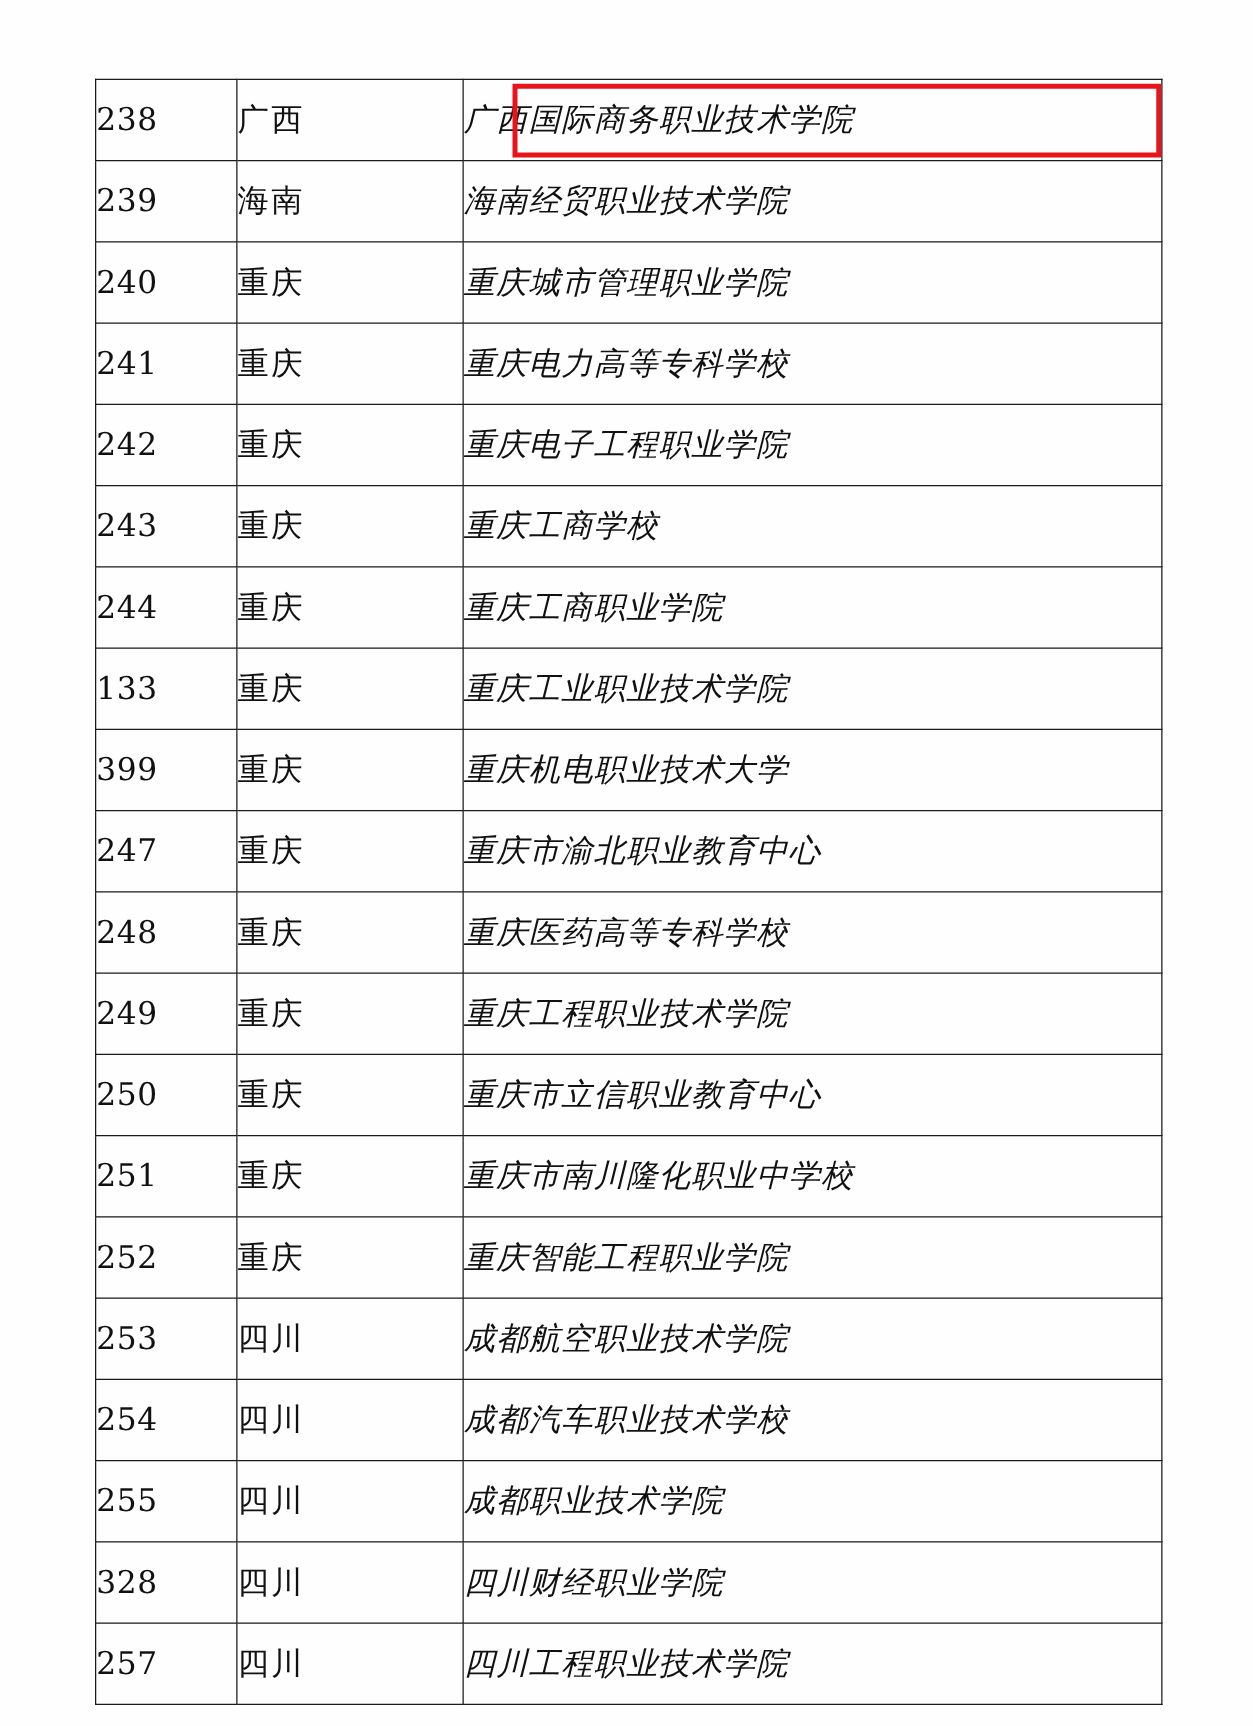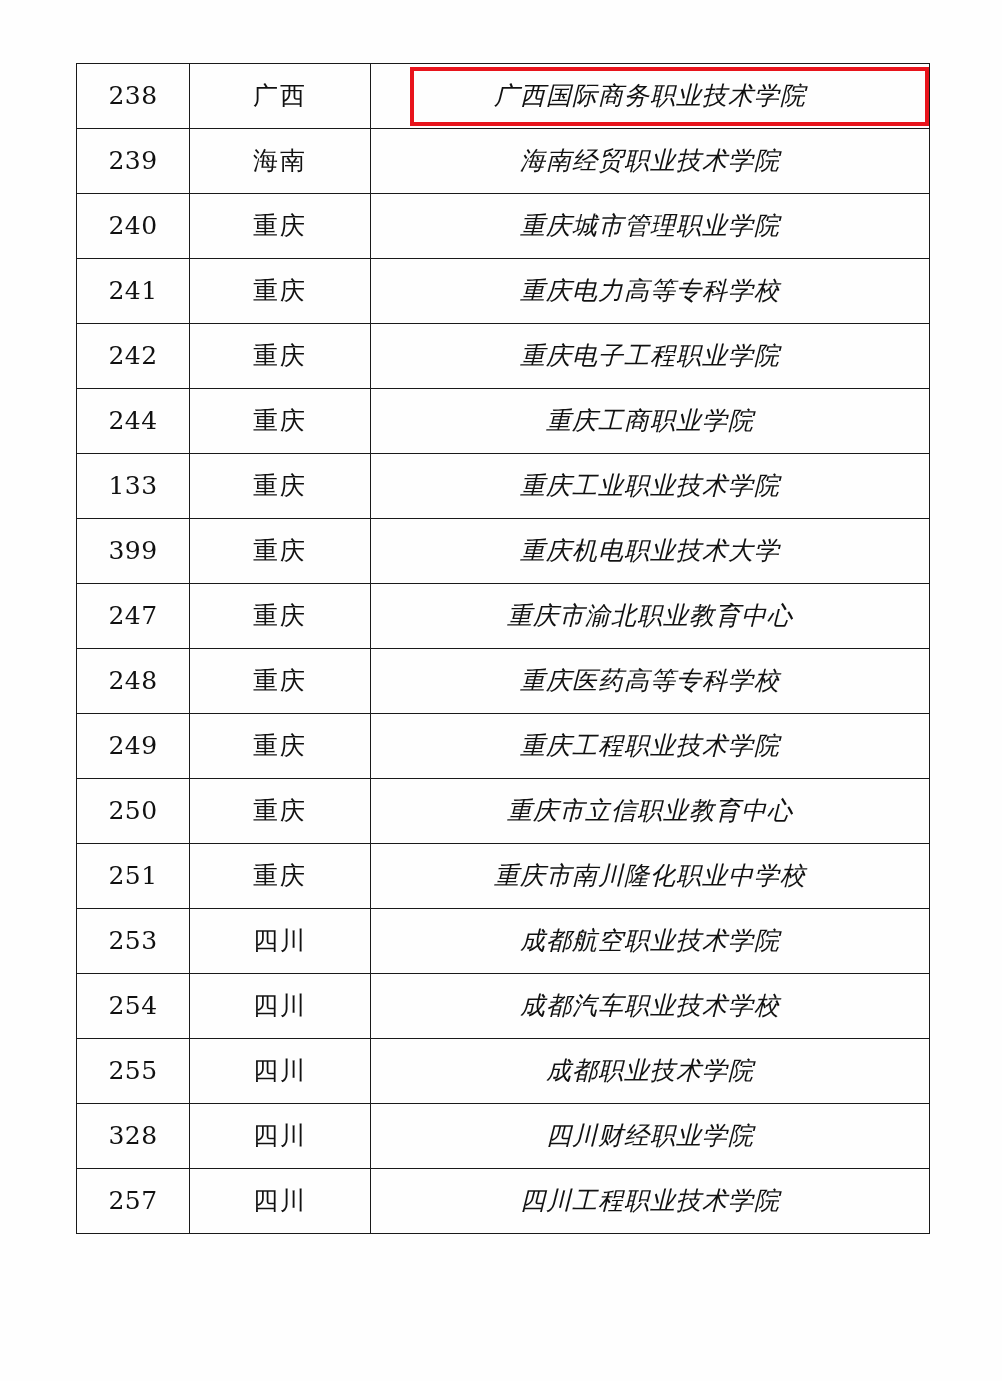--- a/index.html
+++ b/index.html
@@ -30,21 +30,21 @@
   }
   table.list {
     border-collapse: collapse;
     width: 850px;
     table-layout: fixed;
   }
   table.list td {
     border: 1.5px solid #1a1a1a;
     height: 64px;
     padding: 0;
-    text-align: center;
+    text-align: left;
     vertical-align: middle;
     color: #111111;
     font-size: 25px;
     line-height: 1.1;
     font-family: "DejaVu Serif", "Liberation Serif", serif;
   }
   td.col-index {
     width: 112px;
     font-size: 25px;
     letter-spacing: 0.5px;
@@ -96,20 +96,25 @@
             <td class="col-index">241</td>
             <td class="col-province">重庆</td>
             <td class="col-school"><span class="school-text">重庆电力高等专科学校</span></td>
           </tr>
           <tr>
             <td class="col-index">242</td>
             <td class="col-province">重庆</td>
             <td class="col-school"><span class="school-text">重庆电子工程职业学院</span></td>
           </tr>
           <tr>
+            <td class="col-index">243</td>
+            <td class="col-province">重庆</td>
+            <td class="col-school"><span class="school-text">重庆工商学校</span></td>
+          </tr>
+          <tr>
             <td class="col-index">244</td>
             <td class="col-province">重庆</td>
             <td class="col-school"><span class="school-text">重庆工商职业学院</span></td>
           </tr>
           <tr>
             <td class="col-index">133</td>
             <td class="col-province">重庆</td>
             <td class="col-school"><span class="school-text">重庆工业职业技术学院</span></td>
           </tr>
           <tr>
@@ -136,20 +141,25 @@
             <td class="col-index">250</td>
             <td class="col-province">重庆</td>
             <td class="col-school"><span class="school-text">重庆市立信职业教育中心</span></td>
           </tr>
           <tr>
             <td class="col-index">251</td>
             <td class="col-province">重庆</td>
             <td class="col-school"><span class="school-text">重庆市南川隆化职业中学校</span></td>
           </tr>
           <tr>
+            <td class="col-index">252</td>
+            <td class="col-province">重庆</td>
+            <td class="col-school"><span class="school-text">重庆智能工程职业学院</span></td>
+          </tr>
+          <tr>
             <td class="col-index">253</td>
             <td class="col-province">四川</td>
             <td class="col-school"><span class="school-text">成都航空职业技术学院</span></td>
           </tr>
           <tr>
             <td class="col-index">254</td>
             <td class="col-province">四川</td>
             <td class="col-school"><span class="school-text">成都汽车职业技术学校</span></td>
           </tr>
           <tr>

